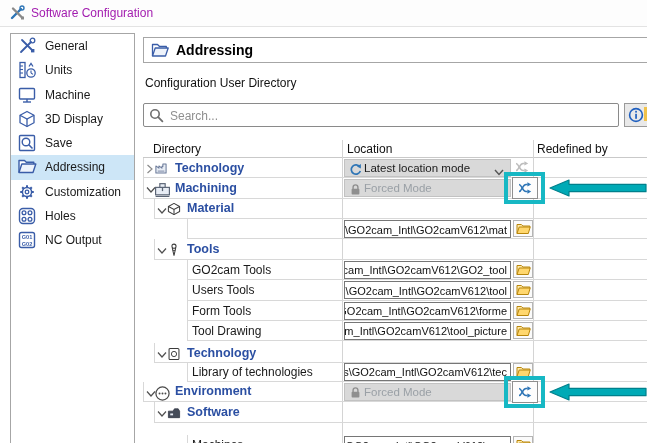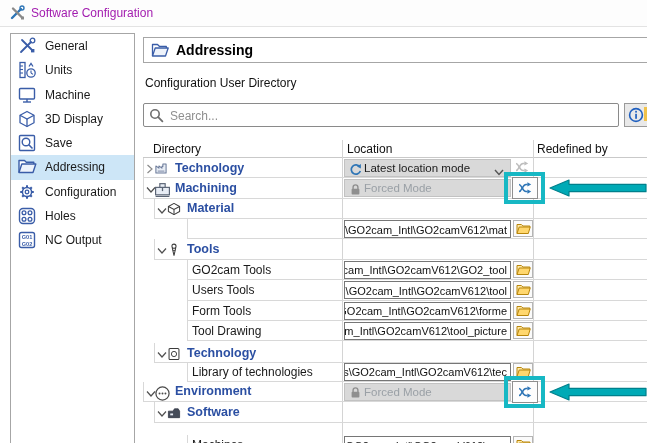--- a/index.html
+++ b/index.html
@@ -137,21 +137,21 @@
             <line x1="13.25269119345812" y1="13.252691193458118" x2="14.808326112068524" y2="14.808326112068523" stroke="#3a5da8" stroke-width="2"></line>
             <line x1="10" y1="14.6" x2="10" y2="16.8" stroke="#3a5da8" stroke-width="2"></line>
             <line x1="6.7473088065418825" y1="13.25269119345812" x2="5.191673887931477" y2="14.808326112068524" stroke="#3a5da8" stroke-width="2"></line>
             <line x1="5.4" y1="10" x2="3.2" y2="10" stroke="#3a5da8" stroke-width="2"></line>
             <line x1="6.747308806541881" y1="6.7473088065418825" x2="5.191673887931476" y2="5.191673887931477" stroke="#3a5da8" stroke-width="2"></line>
             <line x1="10" y1="5.4" x2="9.999999999999998" y2="3.2" stroke="#3a5da8" stroke-width="2"></line>
             <line x1="13.252691193458118" y1="6.747308806541881" x2="14.80832611206852" y2="5.191673887931476" stroke="#3a5da8" stroke-width="2"></line>
             <circle cx="10" cy="10" r="4.6" fill="none" stroke="#3a5da8" stroke-width="1.5"></circle>
             <circle cx="10" cy="10" r="1.8" fill="none" stroke="#3a5da8" stroke-width="1.3"></circle>
           </svg></span>
-               <span class="s-label">Configuration</span>
+               <span class="s-label">Customization</span>
       </div>
       <div class="side-item">
         <span class="s-icon"><svg width="20" height="20" viewBox="0 0 20 20">
             <rect x="2.5" y="2.5" width="15" height="15" rx="3.5" fill="none" stroke="#3a5da8" stroke-width="1.4"></rect>
             <circle cx="7" cy="6.8" r="1.9" fill="none" stroke="#3a5da8" stroke-width="1.3"></circle>
             <circle cx="13" cy="6.8" r="1.9" fill="none" stroke="#3a5da8" stroke-width="1.3"></circle>
             <circle cx="7" cy="13.2" r="1.9" fill="none" stroke="#3a5da8" stroke-width="1.3"></circle>
             <circle cx="13" cy="13.2" r="1.9" fill="none" stroke="#3a5da8" stroke-width="1.3"></circle>
           </svg></span>
                <span class="s-label">Holes</span>

